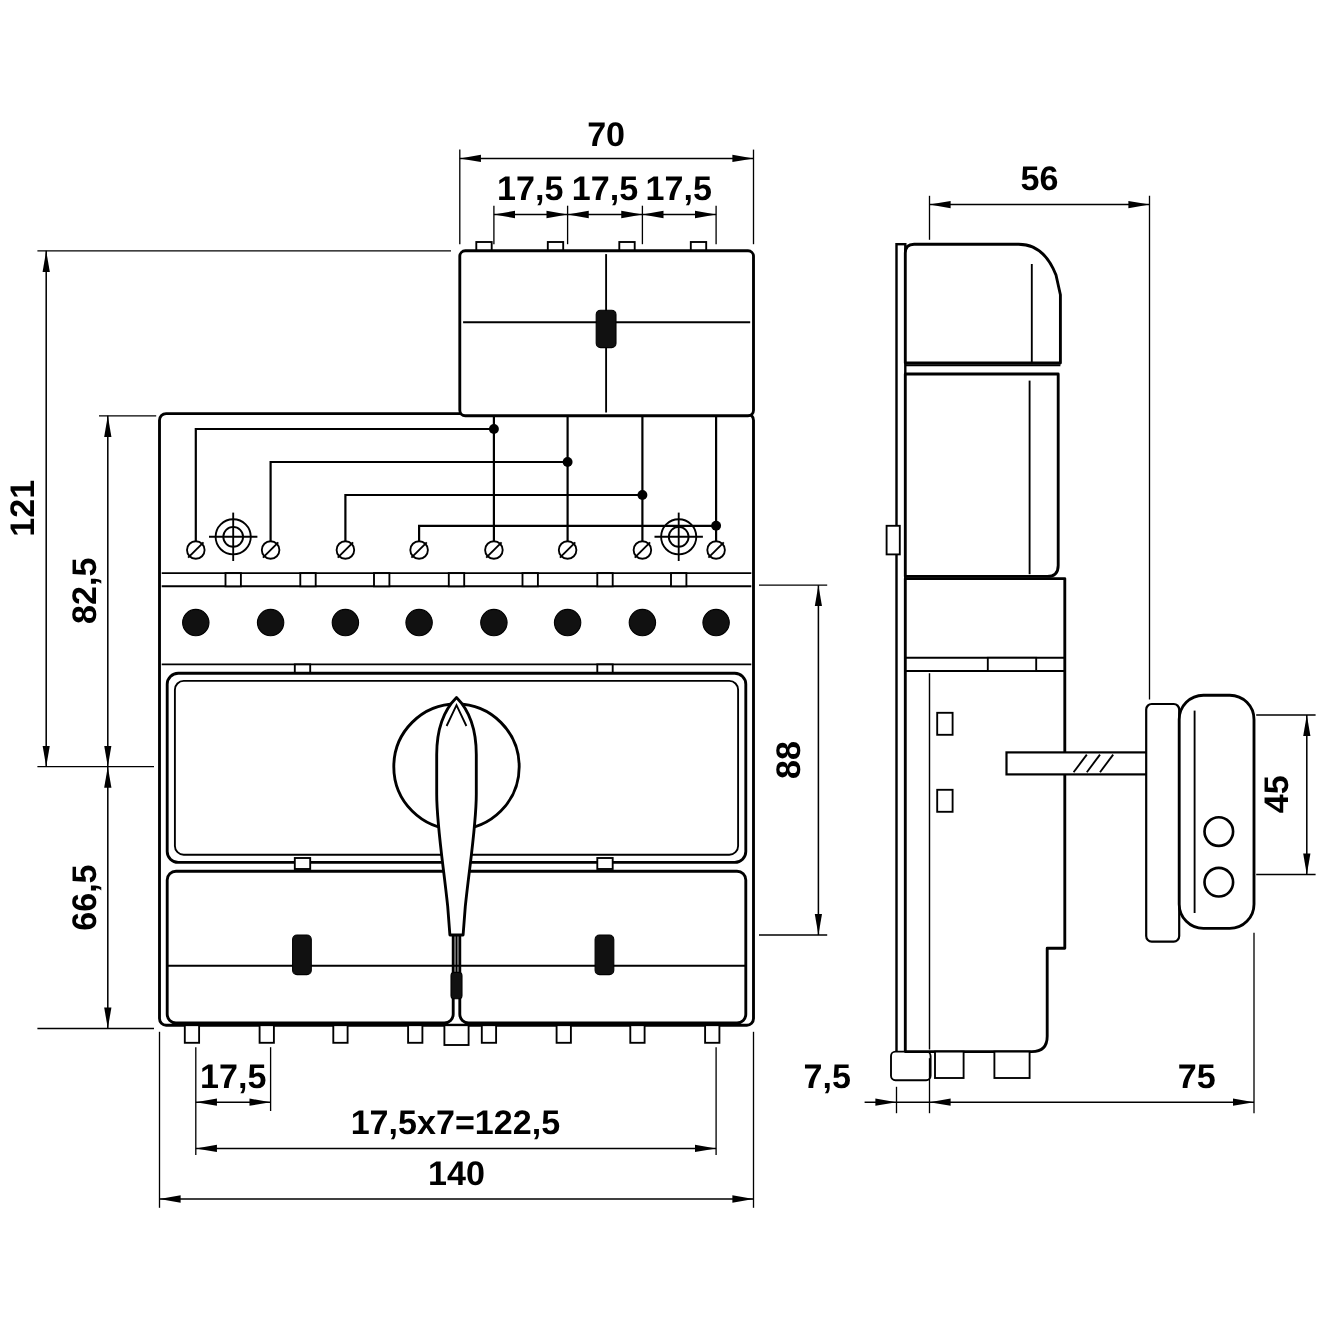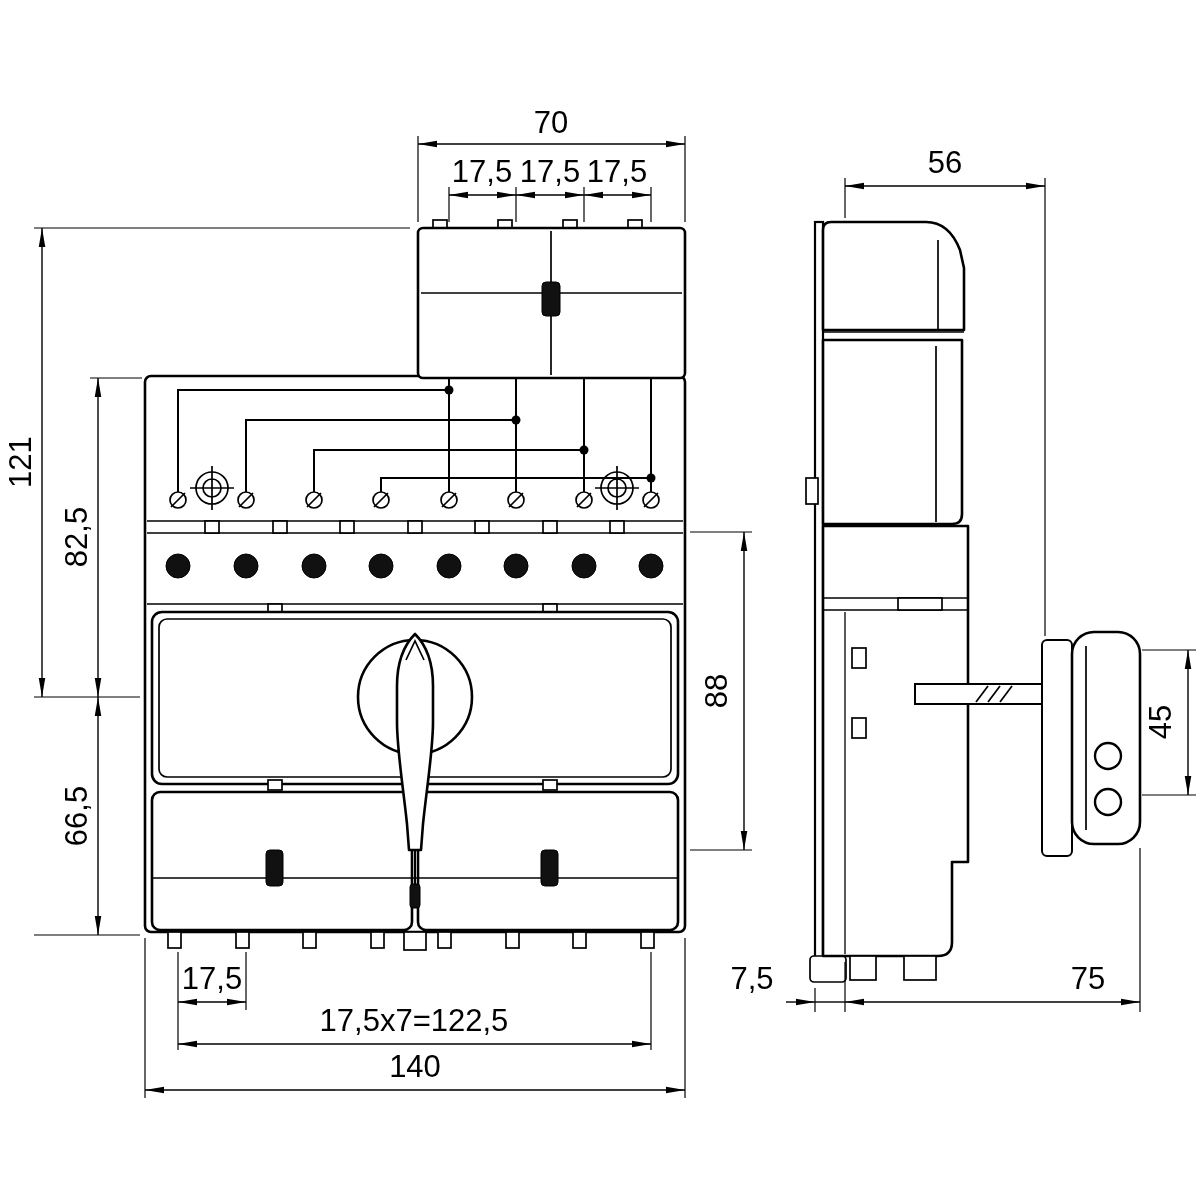--- a/index.html
+++ b/index.html
@@ -1,16 +1,16 @@
 <!DOCTYPE html>
 <html><head>
 <meta charset="utf-8">
 <style>
   html,body{margin:0;padding:0;background:#fff;}
-  .page{width:1200px;height:1200px;background:#fff;position:relative;font-family:"Liberation Sans",sans-serif;overflow:hidden;}
+  .page{width:1200px;height:1200px;background:#fff;position:relative;font-family:"Liberation Sans",sans-serif;overflow:hidden;font-weight:bold;}
   svg{display:block;}
   svg text{font-family:"Liberation Sans",sans-serif;font-size:31px;fill:#000;}
   .outline{fill:#fff;stroke:#000;stroke-width:2.6;stroke-linejoin:round;}
   .detail{fill:none;stroke:#000;stroke-width:1.7;}
   .detail-f{fill:#fff;stroke:#000;stroke-width:1.7;}
   .thin{fill:none;stroke:#000;stroke-width:1.3;}
   .wire{fill:none;stroke:#000;stroke-width:2;}
   .dim{stroke:#000;stroke-width:1.4;fill:none;}
   .ext{stroke:#000;stroke-width:1.2;fill:none;}
   .dark{fill:#111;stroke:#000;stroke-width:1;}

